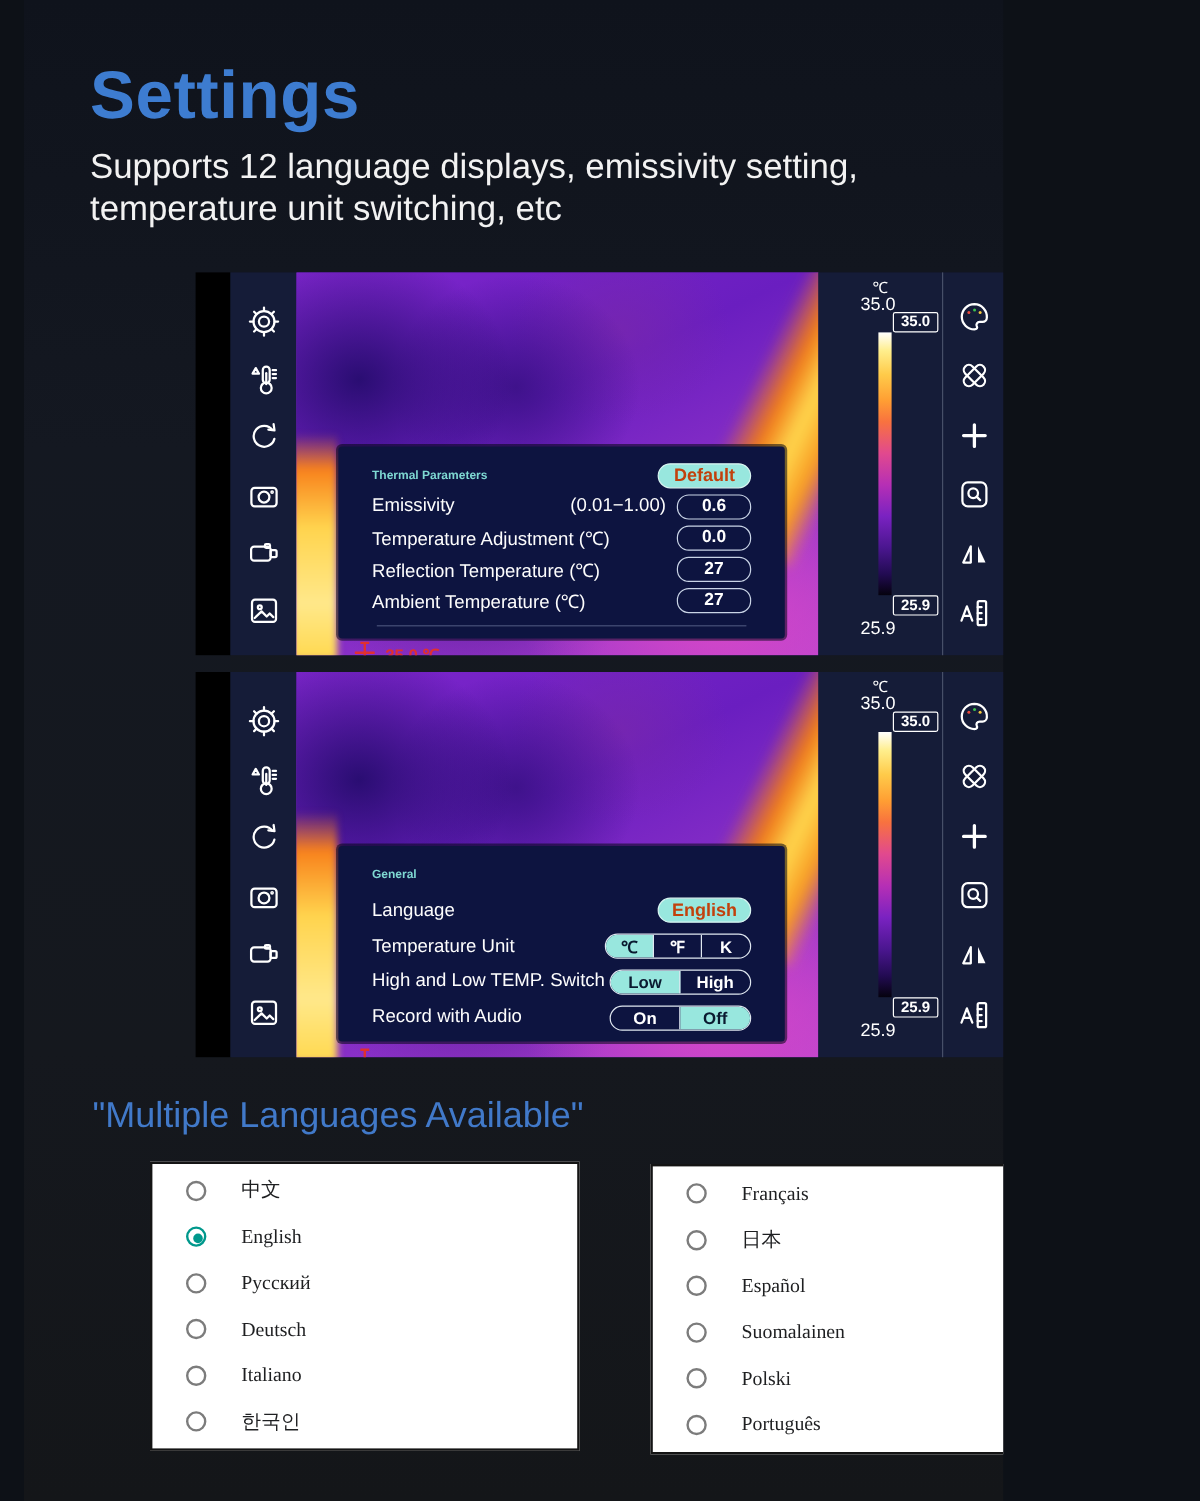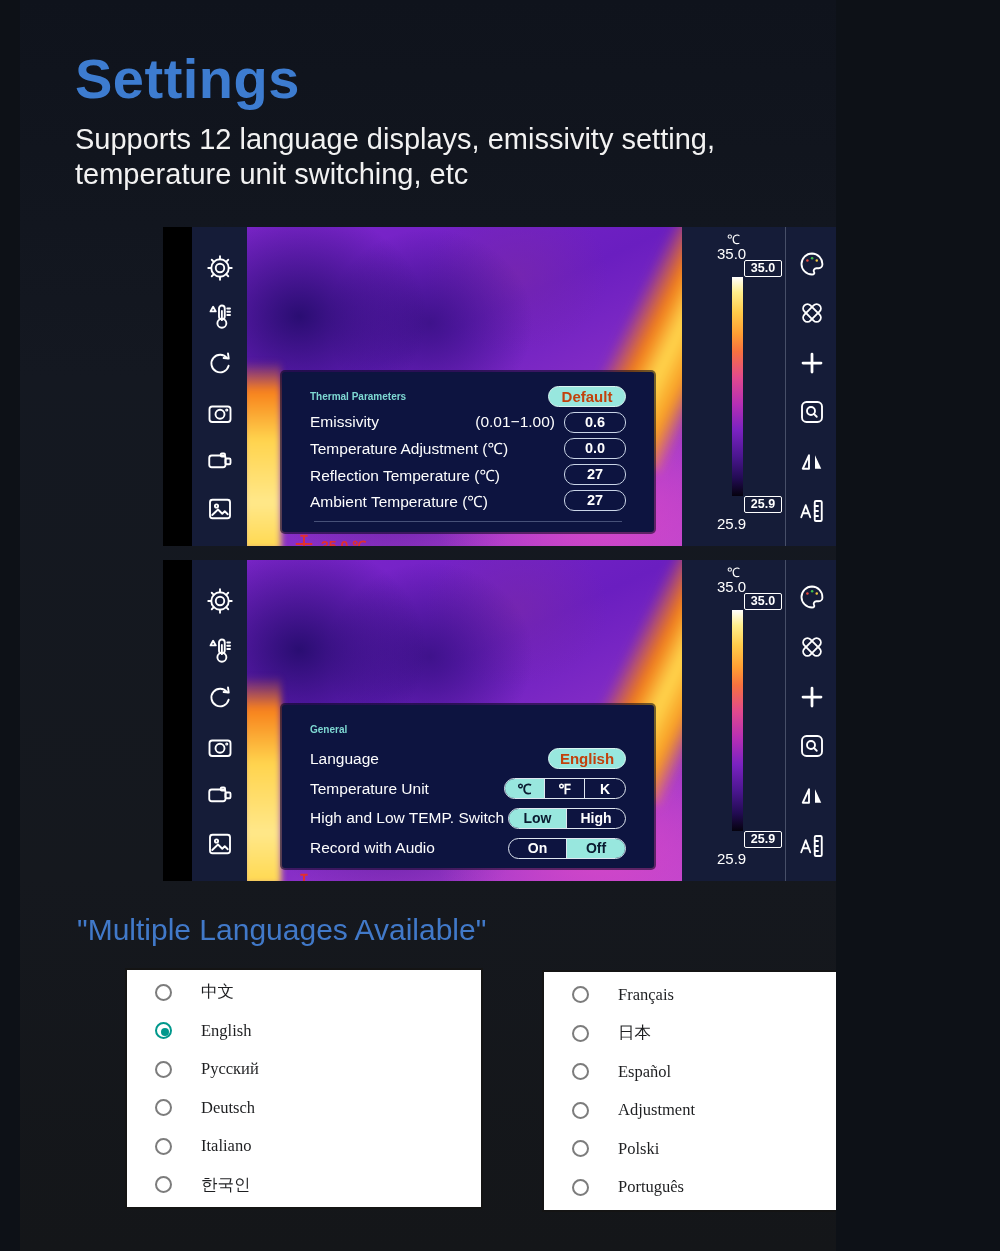--- a/index.html
+++ b/index.html
@@ -478,21 +478,21 @@
     <div class="lang-row">
       <span class="radio"></span>
       <span class="lang-label">日本</span>
     </div>
     <div class="lang-row">
       <span class="radio"></span>
       <span class="lang-label">Español</span>
     </div>
     <div class="lang-row">
       <span class="radio"></span>
-      <span class="lang-label">Adjustment</span>
+      <span class="lang-label">Suomalainen</span>
     </div>
     <div class="lang-row">
       <span class="radio"></span>
       <span class="lang-label">Polski</span>
     </div>
     <div class="lang-row">
       <span class="radio"></span>
       <span class="lang-label">Português</span>
     </div>
   </div>

